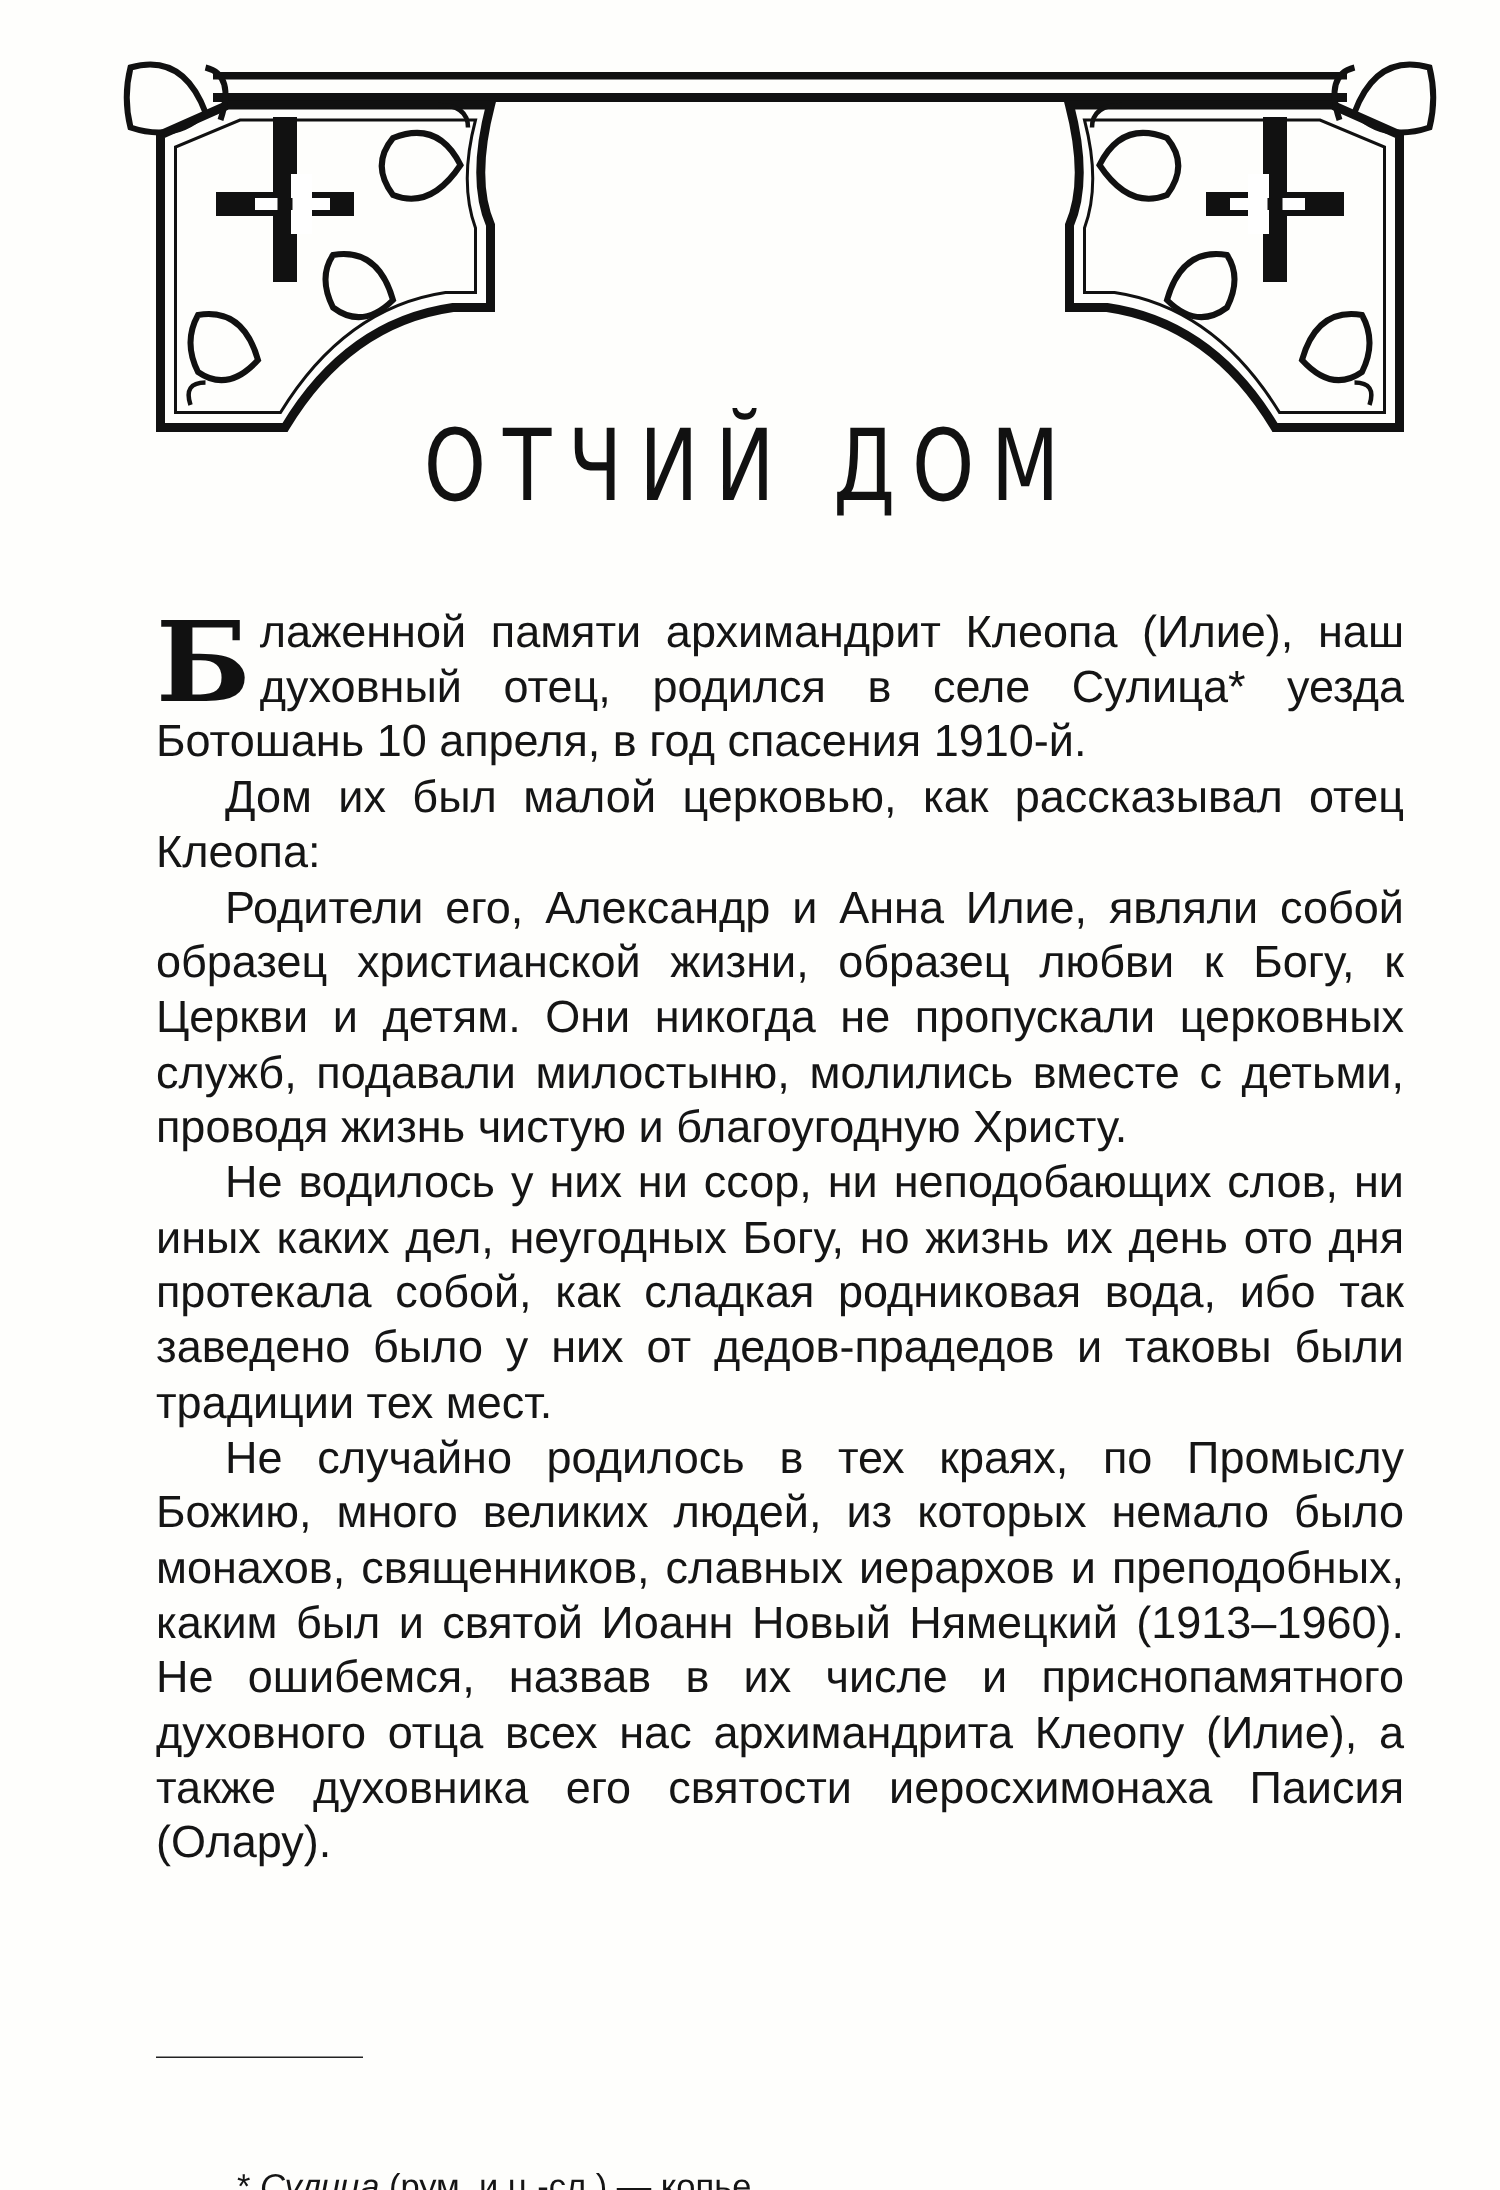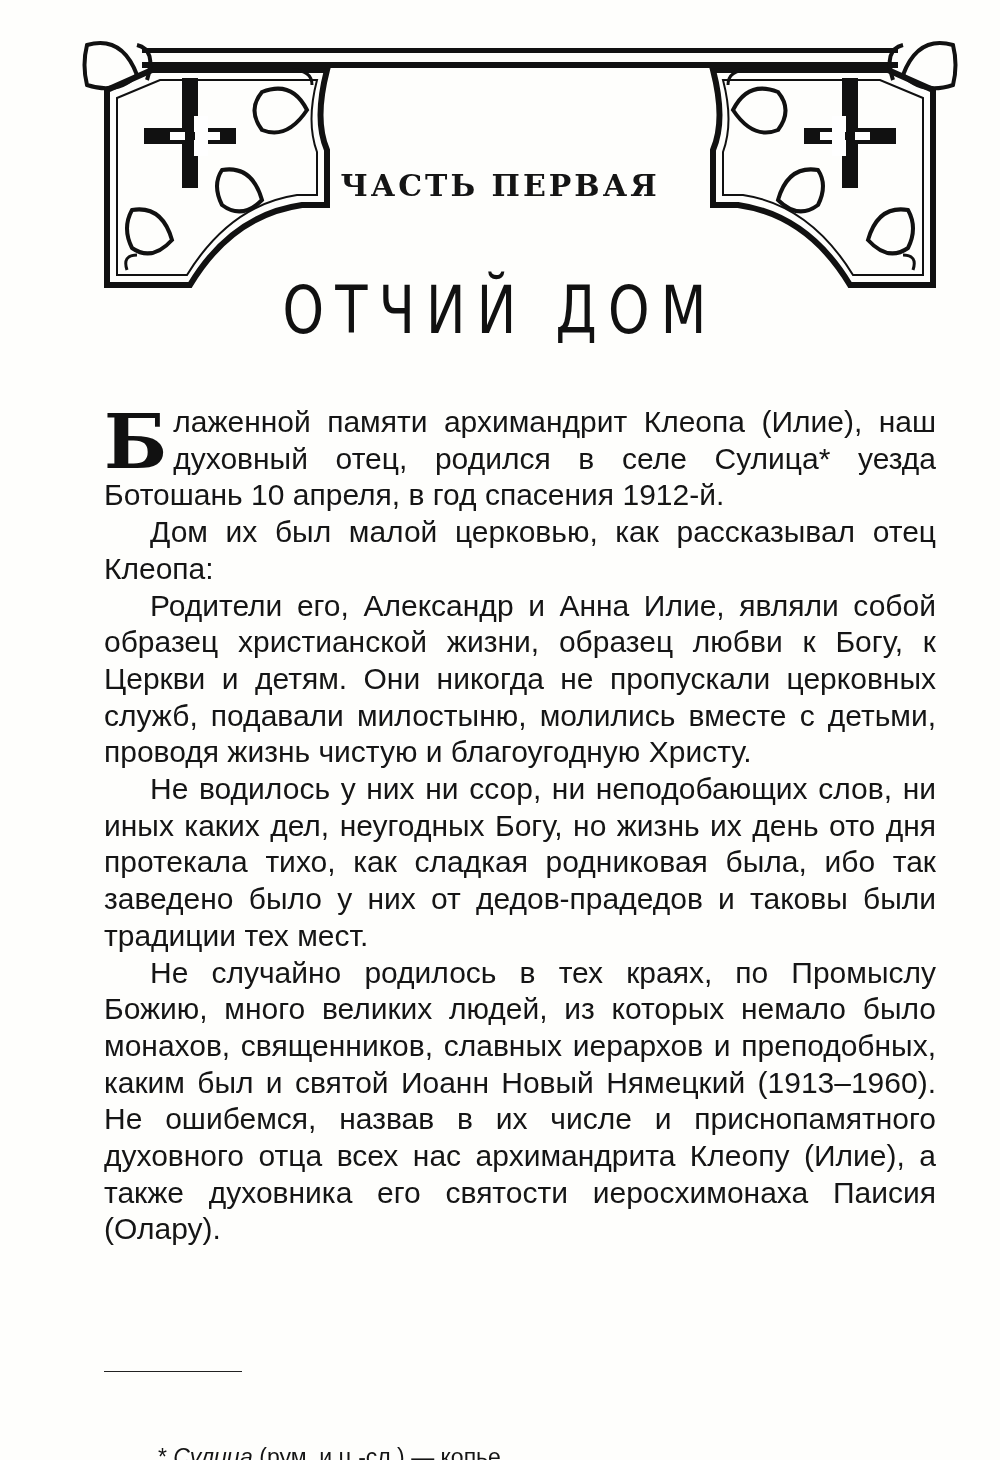--- a/index.html
+++ b/index.html
@@ -84,28 +84,27 @@
         <path d="M55 5 Q75 10 65 40"></path>
         <path d="M180 52 Q210 40 225 70 Q205 100 180 90 Q165 70 180 52 Z"></path>
         <path d="M140 130 Q170 125 180 160 Q160 180 140 165 Q130 145 140 130 Z"></path>
         <path d="M50 170 Q80 165 90 200 Q70 222 50 208 Q40 188 50 170 Z"></path>
         <path d="M210 30 Q230 30 230 45" stroke-width="3"></path>
         <path d="M45 230 Q40 215 55 215" stroke-width="3"></path>
       </g>
     </g>
   </svg>
 
-  <div class="part-title">ЧАСТЬ ПЕРВАЯ</div>
   <div class="chapter-title">ОТЧИЙ ДОМ</div>
 
   <div class="text">
-    <p class="first"><span class="dropcap">Б</span><span>лаженной памяти архимандрит Клеопа (Илие), наш духовный отец, родился в селе Сулица* уезда Ботошань 10 апреля, в год спасения 1912-й.</span></p>
+    <p class="first"><span class="dropcap">Б</span><span>лаженной памяти архимандрит Клеопа (Илие), наш духовный отец, родился в селе Сулица* уезда Ботошань 10 апреля, в год спасения 1910-й.</span></p>
     <p>Дом их был малой церковью, как рассказывал отец Клеопа:</p>
     <p>Родители его, Александр и Анна Илие, являли собой образец христианской жизни, образец любви к Богу, к Церкви и детям. Они никогда не пропускали церковных служб, подавали милостыню, молились вместе с детьми, проводя жизнь чистую и благоугодную Христу.</p>
-    <p>Не водилось у них ни ссор, ни неподобающих слов, ни иных каких дел, неугодных Богу, но жизнь их день ото дня протекала тихо, как сладкая родниковая была, ибо так заведено было у них от дедов-прадедов и таковы были традиции тех мест.</p>
+    <p>Не водилось у них ни ссор, ни неподобающих слов, ни иных каких дел, неугодных Богу, но жизнь их день ото дня протекала собой, как сладкая родниковая вода, ибо так заведено было у них от дедов-прадедов и таковы были традиции тех мест.</p>
     <p>Не случайно родилось в тех краях, по Промыслу Божию, много великих людей, из которых немало было монахов, священников, славных иерархов и преподобных, каким был и святой Иоанн Новый Нямецкий (1913–1960). Не ошибемся, назвав в их числе и приснопамятного духовного отца всех нас архимандрита Клеопу (Илие), а также духовника его святости иеросхимонаха Паисия (Олару).</p>
   </div>
 
   <div class="fn-rule"></div>
   <div class="footnote">
     <span>*</span>
     <i>Сулица</i>
     <span>(рум. и ц.-сл.) — копье.</span>
   </div>
 </div>

